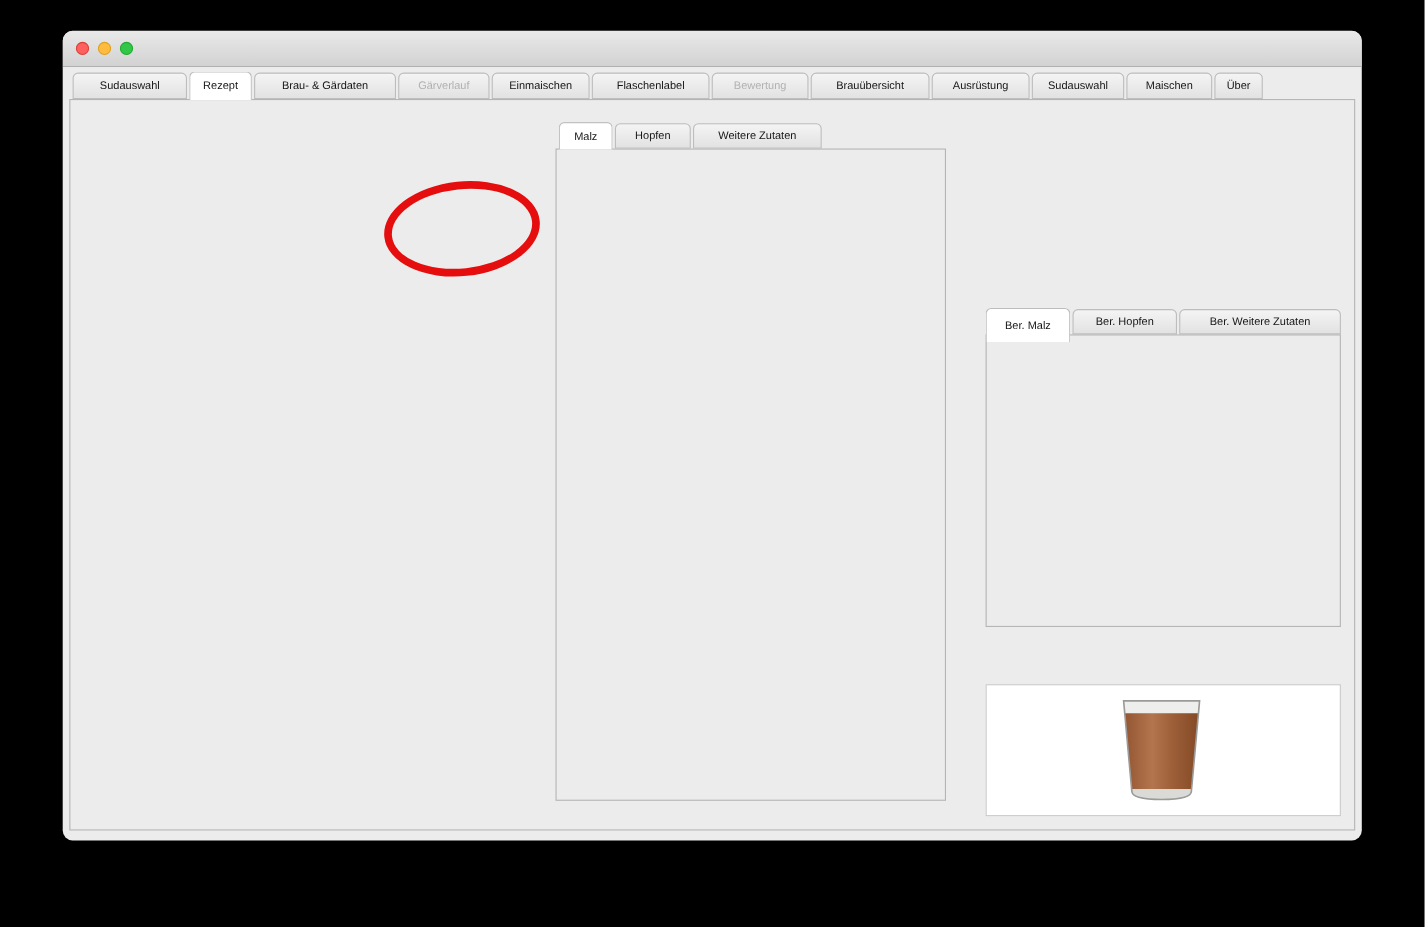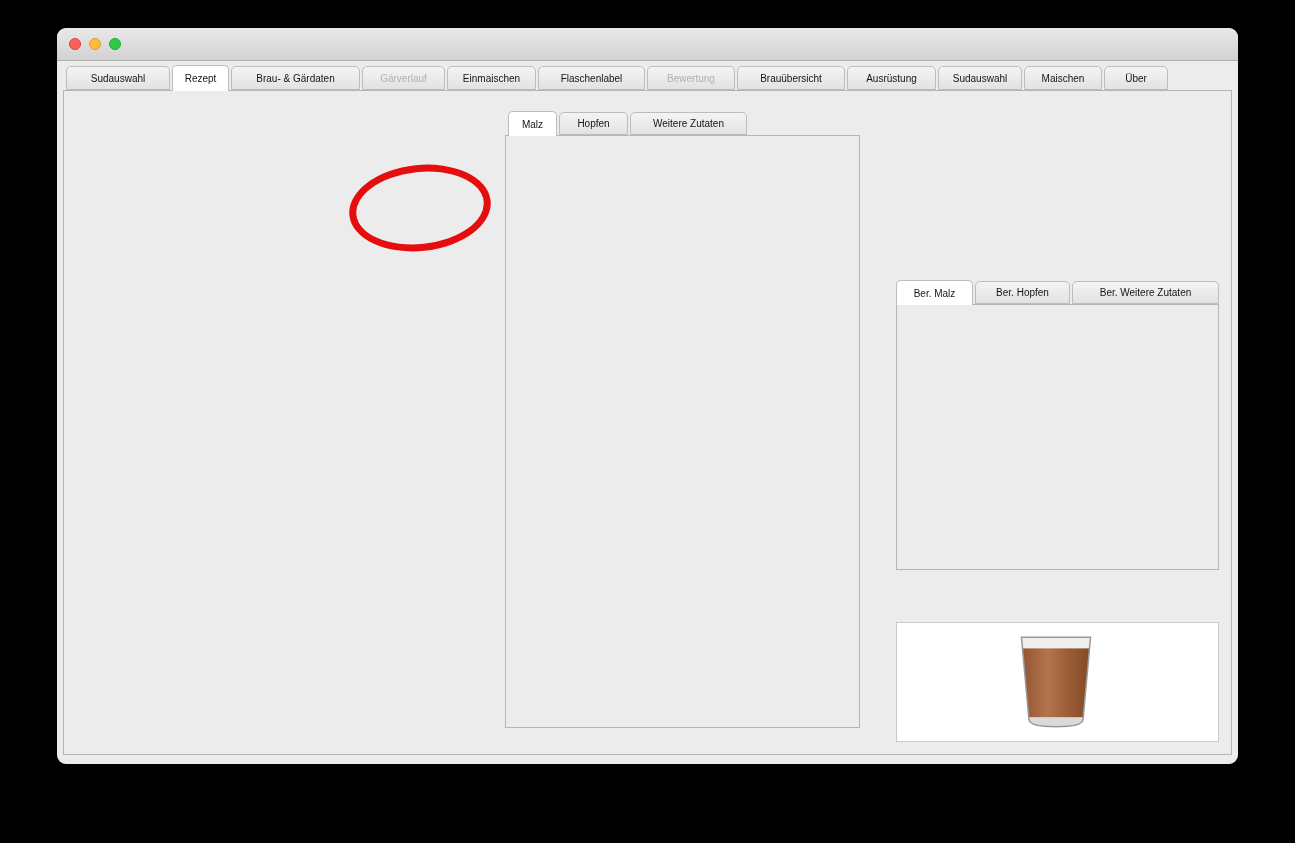--- a/index.html
+++ b/index.html
@@ -75,21 +75,21 @@
     <div class="tab active" style="width:57px">Rezept</div>
     <div class="tab" style="width:129px">Brau- &amp; Gärdaten</div>
     <div class="tab disabled" style="width:83px">Gärverlauf</div>
     <div class="tab" style="width:89px">Einmaischen</div>
     <div class="tab" style="width:107px">Flaschenlabel</div>
     <div class="tab disabled" style="width:88px">Bewertung</div>
     <div class="tab" style="width:108px">Brauübersicht</div>
     <div class="tab" style="width:89px">Ausrüstung</div>
     <div class="tab" style="width:84px">Sudauswahl</div>
     <div class="tab" style="width:78px">Maischen</div>
-    <div class="tab" style="width:64px">Über</div>
+    <div class="tab" style="width:44px">Über</div>
   </div>
 
   <div class="pane" style="left:6px;top:62px;width:1169px;height:665px"></div>
 
   <div class="gbox" style="left:29px;top:100px;width:414px;height:289px"></div>
 
   <div class="lbl" style="left:35px;top:110px">Sudname</div>
   <div class="box" style="left:91px;top:106px;width:239px;height:23px">
       <span>Pale Ale</span>
     </div>
@@ -363,21 +363,21 @@
     </div>
   <div class="lbl" style="left:1117px;top:187px">Liter</div>
   <div class="lbl" style="left:849px;top:212px">Volumen beim Kochen ca.</div>
   <div class="box ro" style="left:1033px;top:210px;width:76px;height:21px">
       <span>23,94</span>
     </div>
   <div class="lbl" style="left:1117px;top:212px">Liter</div>
 
   <div class="pane" style="left:839px;top:276px;width:323px;height:266px"></div>
   <div class="tabstrip" style="left:839px;top:253px">
-    <div class="tab active" style="width:77px;height:25px">Ber. Malz</div>
+    <div class="tab active" style="width:77px;height:31px">Ber. Malz</div>
     <div class="tab" style="width:95px;height:23px">Ber. Hopfen</div>
     <div class="tab" style="width:147px;height:23px">Ber. Weitere Zutaten</div>
   </div>
   <div class="hd" style="left:847px;top:289px">Mengen Malzgaben</div>
   <div class="gbox" style="left:847px;top:309px;width:307px;height:221px"></div>
 
   <div class="lbl" style="left:856px;top:318px">Wiener Malz</div>
   <div class="box ro" style="left:1033px;top:316px;width:68px;height:21px">
       <span>4,994</span>
     </div>

